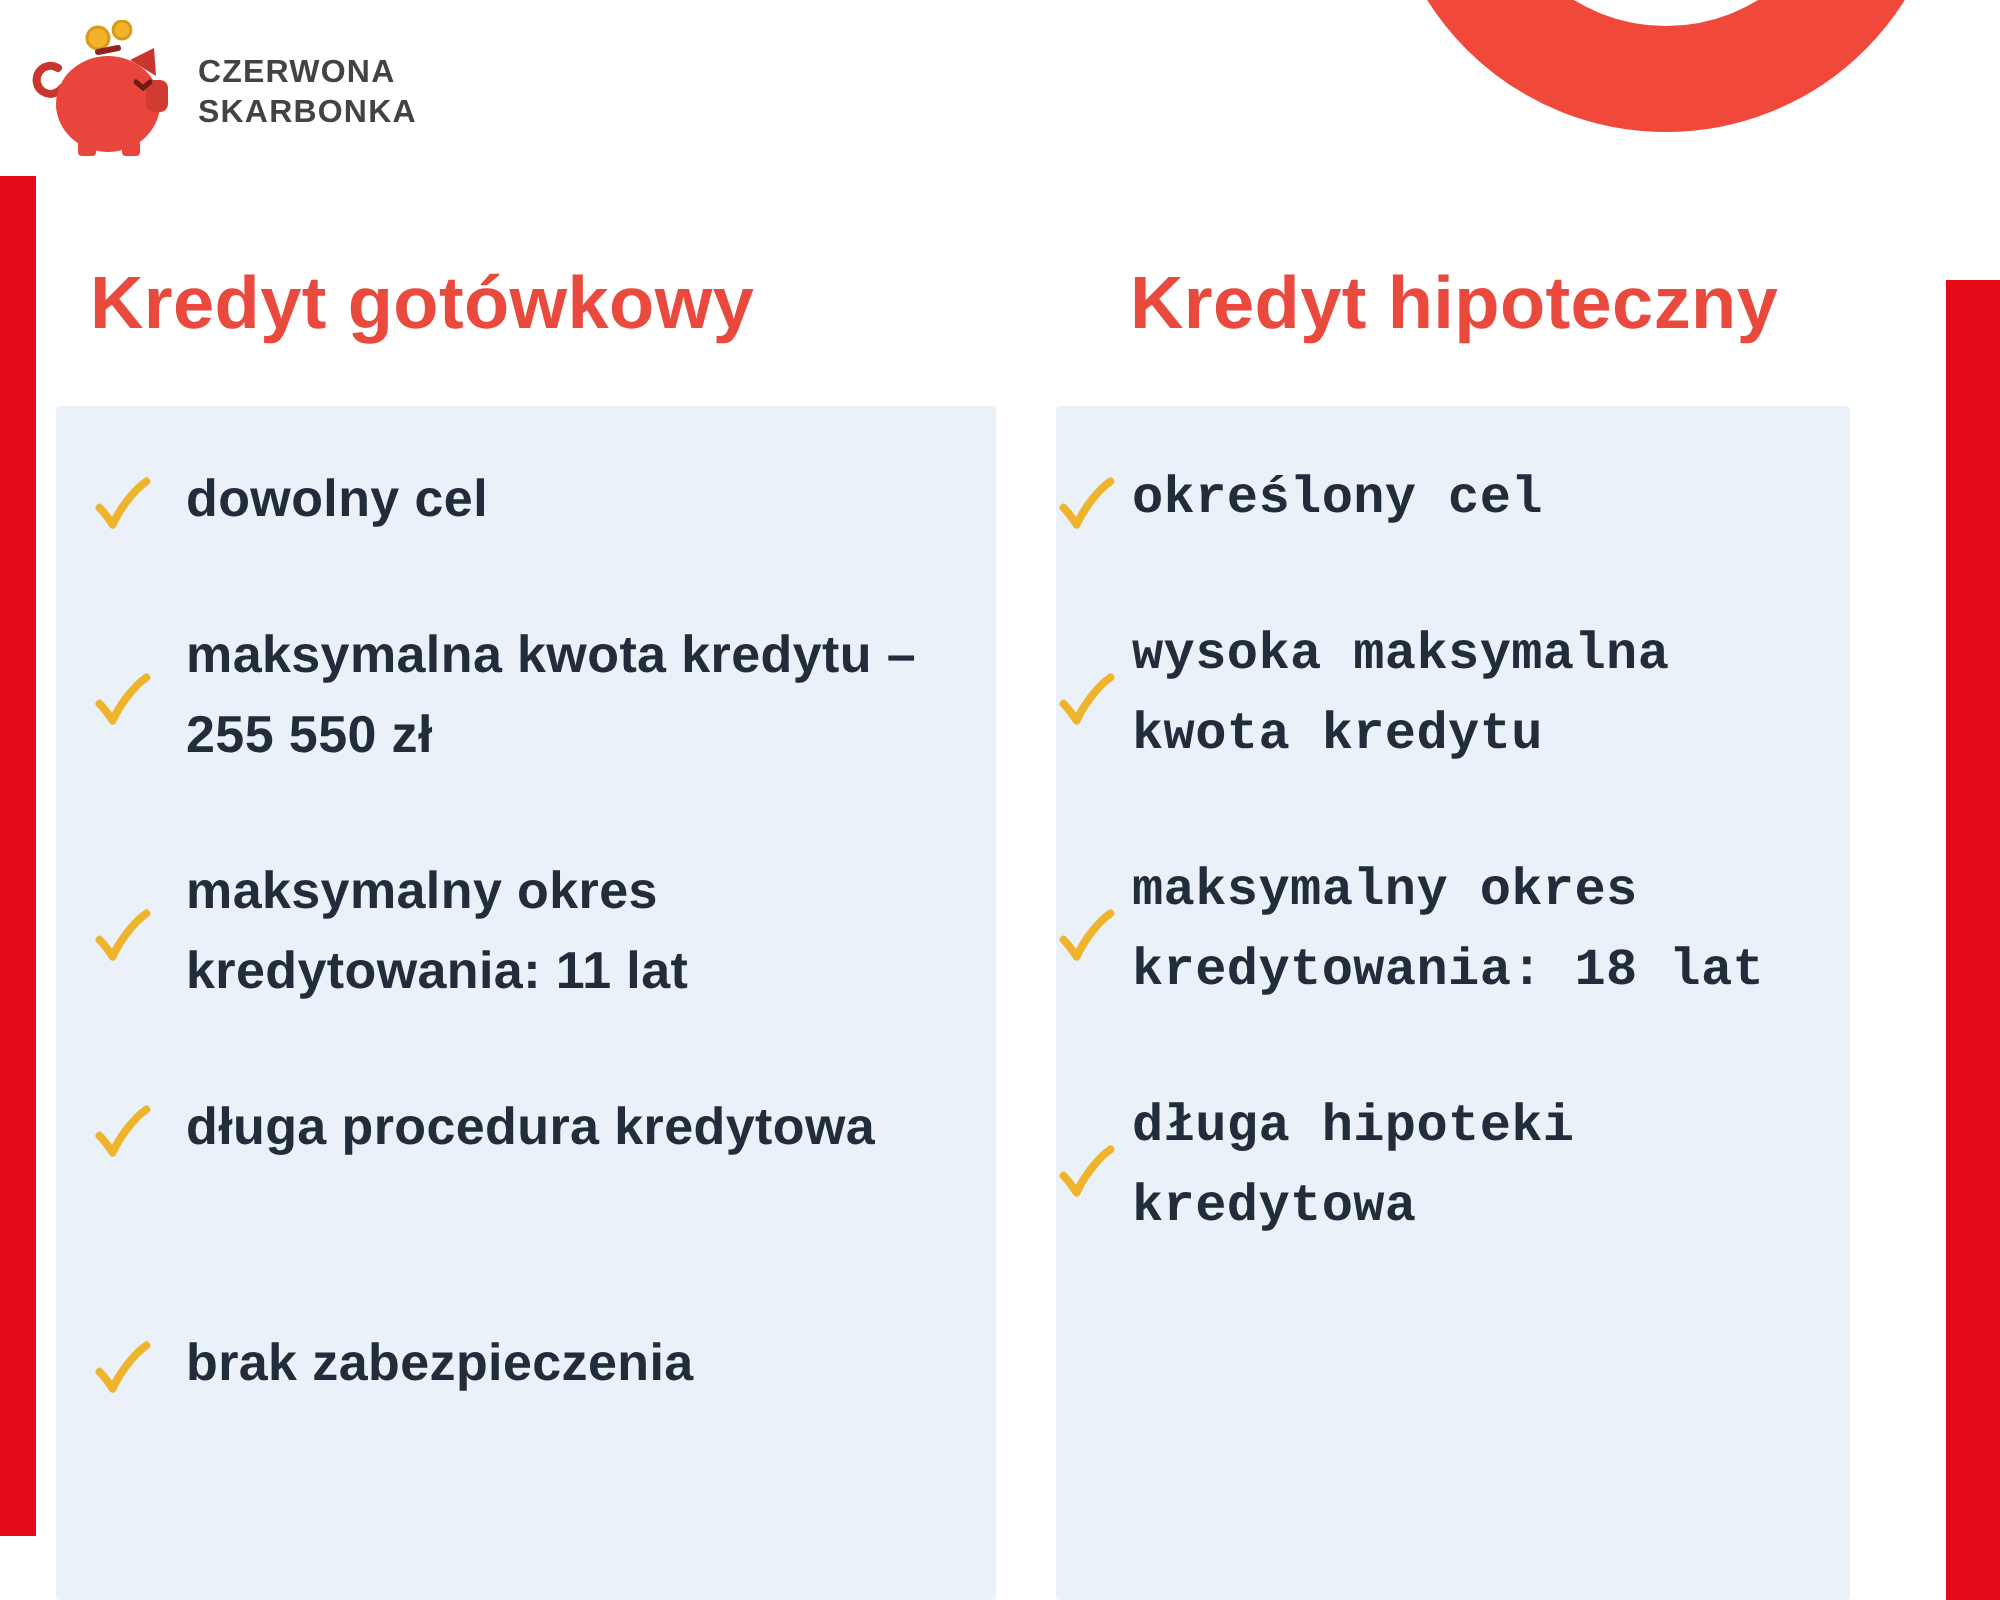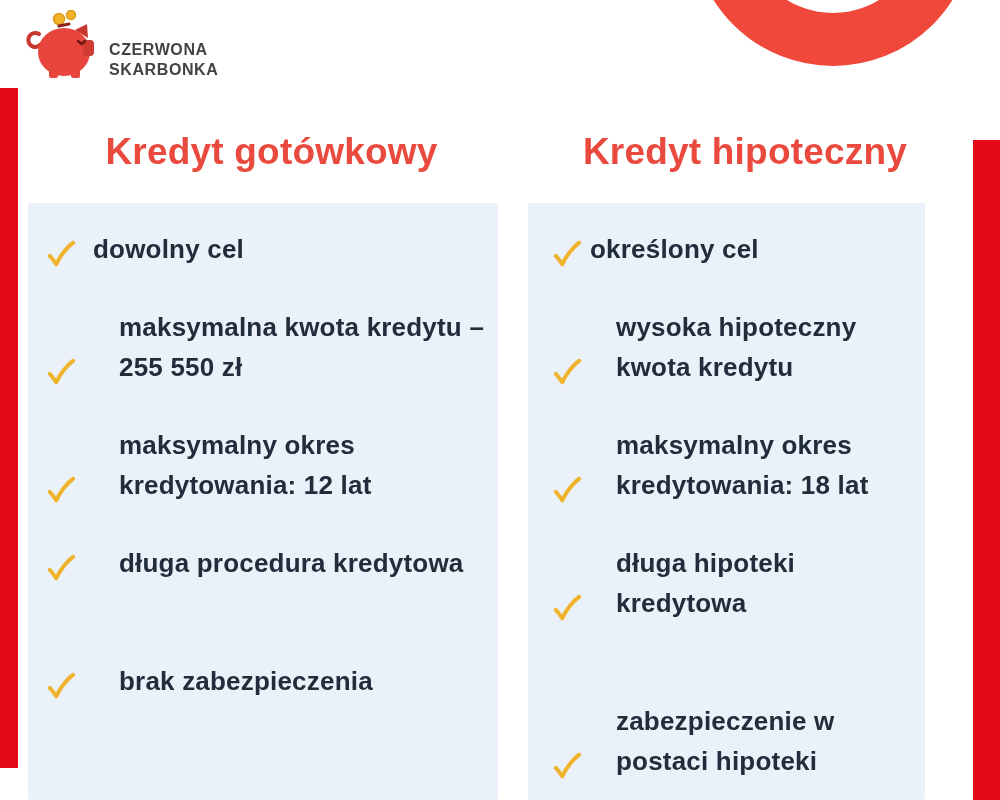--- a/index.html
+++ b/index.html
@@ -8,45 +8,45 @@
     background:#ffffff;
     font-family:"Liberation Sans", sans-serif;
   }
   .accent-bar{position:absolute;background:var(--bar-red);}
   .bar-left{left:0;top:88px;width:18px;height:680px;}
   .bar-right{left:973px;top:140px;width:27px;height:660px;}
   .donut{
     position:absolute;left:692px;top:-216px;width:282px;height:282px;
     border:53px solid var(--ring-red);border-radius:50%;box-sizing:border-box;
   }
-  .logo{position:absolute;left:25px;top:10px;display:flex;align-items:flex-end;}
+  .logo{position:absolute;left:15px;top:10px;display:flex;align-items:center;}
   .logo svg{width:70px;height:70px;display:block;}
   .brand{margin-left:14px;display:flex;flex-direction:column;margin-top:3px;}
   .brand span{
     font-size:16px;font-weight:bold;color:var(--brand-gray);
     letter-spacing:0.6px;line-height:20px;
   }
   .col{position:absolute;top:128px;}
   .col-left{left:28px;width:470px;}
   .col-right{left:528px;width:397px;}
   .col h1{
     margin:0;font-size:37px;line-height:48px;font-weight:bold;
-    color:var(--header-red);letter-spacing:0.2px;text-align:center;
+    color:var(--header-red);letter-spacing:0.2px;
   }
   .col-left h1{margin-left:17px;}
   .col-right h1{margin-left:37px;}
   .panel{
     margin-top:27px;height:597px;box-sizing:border-box;
     background:var(--panel-blue);border-radius:2px;
     padding-top:26px;
   }
   .col-left .panel{padding-left:18px;}
-  .col-right .panel{padding-left:24px;}
-  .item{display:flex;align-items:flex-end;}
-  .item + .item{margin-top:38px;gap:26px;}
+  .col-right .panel{padding-left:0;font-family:Liberation Mono, monospace;}
+  .item{display:flex;align-items:center;}
+  .item + .item{margin-top:38px;}
   .item.gap-big{margin-top:78px;}
   .check{width:30px;height:30px;flex:0 0 30px;margin-top:5px;}
   .col-left .item-text{margin:0 0 0 17px;width:402px;}
   .col-right .item-text{margin:0 0 0 8px;width:390px;}
   .item-text{
     font-size:26px;font-weight:bold;line-height:40px;
     color:var(--text-navy);letter-spacing:0.2px;
   }
 </style>
 </head>
@@ -87,21 +87,21 @@
     <div class="item">
       <svg class="check" viewBox="0 0 32 32">
           <path d="M4 18 C7 21,9 24,11 27 C15 18,23 8,29 4" fill="none" stroke="#F0B32C" stroke-width="4.2" stroke-linecap="round" stroke-linejoin="round"></path>
         </svg>
       <p class="item-text">maksymalna kwota kredytu – 255 550 zł</p>
     </div>
     <div class="item">
       <svg class="check" viewBox="0 0 32 32">
           <path d="M4 18 C7 21,9 24,11 27 C15 18,23 8,29 4" fill="none" stroke="#F0B32C" stroke-width="4.2" stroke-linecap="round" stroke-linejoin="round"></path>
         </svg>
-      <p class="item-text">maksymalny okres kredytowania: 12 lat</p>
+      <p class="item-text">maksymalny okres kredytowania: 11 lat</p>
     </div>
     <div class="item">
       <svg class="check" viewBox="0 0 32 32">
           <path d="M4 18 C7 21,9 24,11 27 C15 18,23 8,29 4" fill="none" stroke="#F0B32C" stroke-width="4.2" stroke-linecap="round" stroke-linejoin="round"></path>
         </svg>
       <p class="item-text">długa procedura kredytowa</p>
     </div>
     <div class="item gap-big">
       <svg class="check" viewBox="0 0 32 32">
           <path d="M4 18 C7 21,9 24,11 27 C15 18,23 8,29 4" fill="none" stroke="#F0B32C" stroke-width="4.2" stroke-linecap="round" stroke-linejoin="round"></path>
@@ -117,34 +117,28 @@
     <div class="item">
       <svg class="check" viewBox="0 0 32 32">
           <path d="M4 18 C7 21,9 24,11 27 C15 18,23 8,29 4" fill="none" stroke="#F0B32C" stroke-width="4.2" stroke-linecap="round" stroke-linejoin="round"></path>
         </svg>
       <p class="item-text">określony cel</p>
     </div>
     <div class="item">
       <svg class="check" viewBox="0 0 32 32">
           <path d="M4 18 C7 21,9 24,11 27 C15 18,23 8,29 4" fill="none" stroke="#F0B32C" stroke-width="4.2" stroke-linecap="round" stroke-linejoin="round"></path>
         </svg>
-      <p class="item-text">wysoka hipoteczny kwota kredytu</p>
+      <p class="item-text">wysoka maksymalna kwota kredytu</p>
     </div>
     <div class="item">
       <svg class="check" viewBox="0 0 32 32">
           <path d="M4 18 C7 21,9 24,11 27 C15 18,23 8,29 4" fill="none" stroke="#F0B32C" stroke-width="4.2" stroke-linecap="round" stroke-linejoin="round"></path>
         </svg>
       <p class="item-text">maksymalny okres kredytowania: 18 lat</p>
     </div>
     <div class="item">
       <svg class="check" viewBox="0 0 32 32">
           <path d="M4 18 C7 21,9 24,11 27 C15 18,23 8,29 4" fill="none" stroke="#F0B32C" stroke-width="4.2" stroke-linecap="round" stroke-linejoin="round"></path>
         </svg>
       <p class="item-text">długa hipoteki kredytowa</p>
     </div>
-    <div class="item gap-big">
-      <svg class="check" viewBox="0 0 32 32">
-          <path d="M4 18 C7 21,9 24,11 27 C15 18,23 8,29 4" fill="none" stroke="#F0B32C" stroke-width="4.2" stroke-linecap="round" stroke-linejoin="round"></path>
-        </svg>
-      <p class="item-text">zabezpieczenie w postaci hipoteki</p>
-    </div>
   </div>
 </div>
 
 </body></html>

